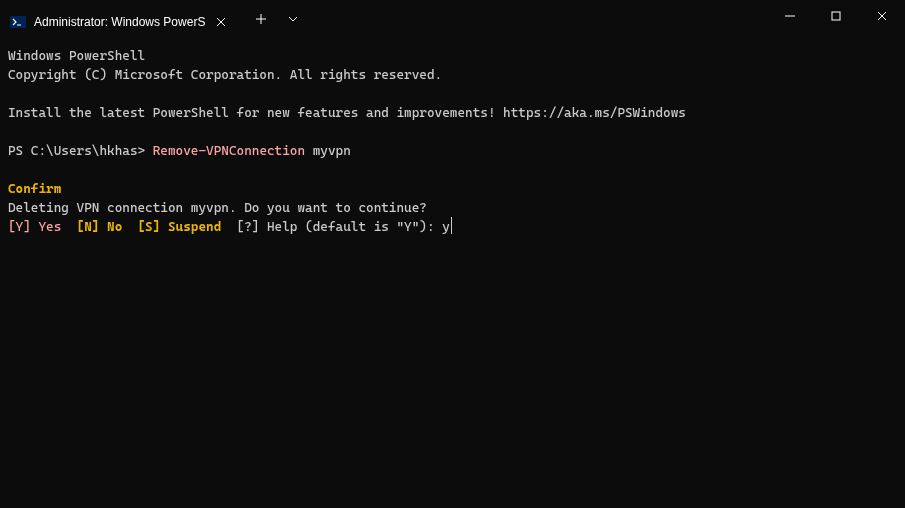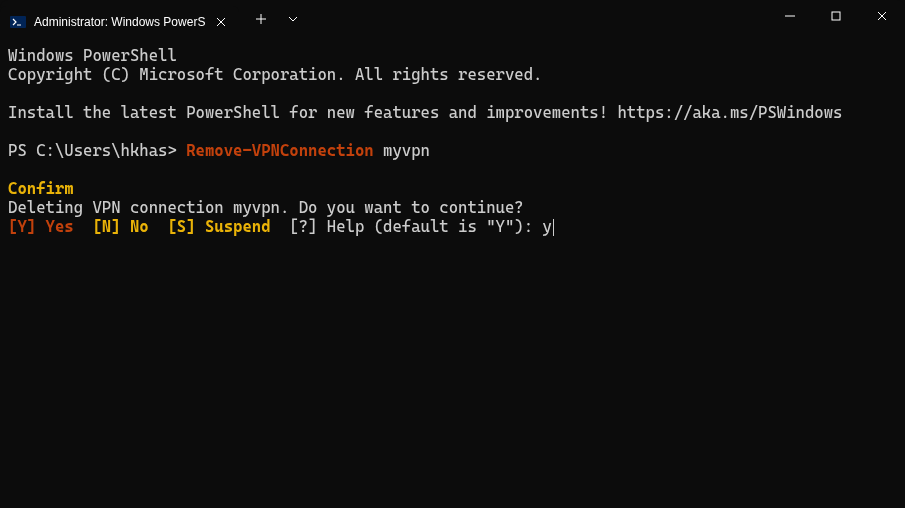--- a/index.html
+++ b/index.html
@@ -97,30 +97,29 @@
       height: 32px;
       display: flex;
       align-items: center;
       justify-content: center;
       color: #ffffff;
       cursor: pointer;
     }
     .terminal {
       padding: 8px;
       color: #cccccc;
-      font-size: 16px;
+      font-size: 13px;
       line-height: 19px;
       white-space: pre;
     }
     .line {
       display: block;
     }
     .yellow {
-      color: #c2410c;
-      font-weight: bold;
+      color: #fca5a5;
     }
     .white-bold {
       color: #eab308;
       font-weight: bold;
     }
     .cursor-block {
       display: inline-block;
       width: 1px;
       height: 17px;
       background: #cccccc;

